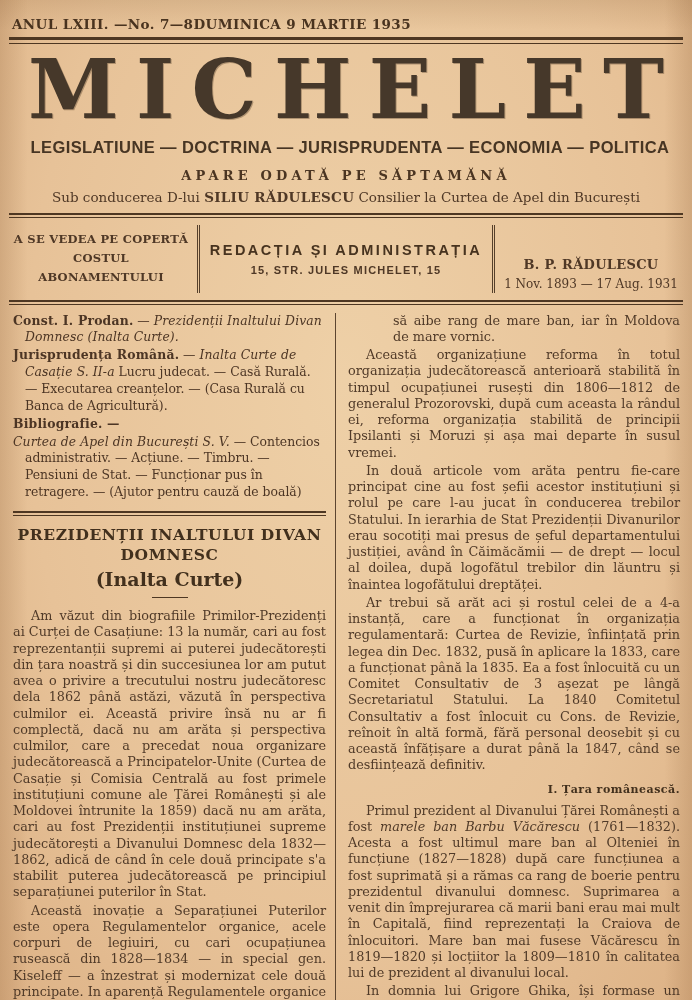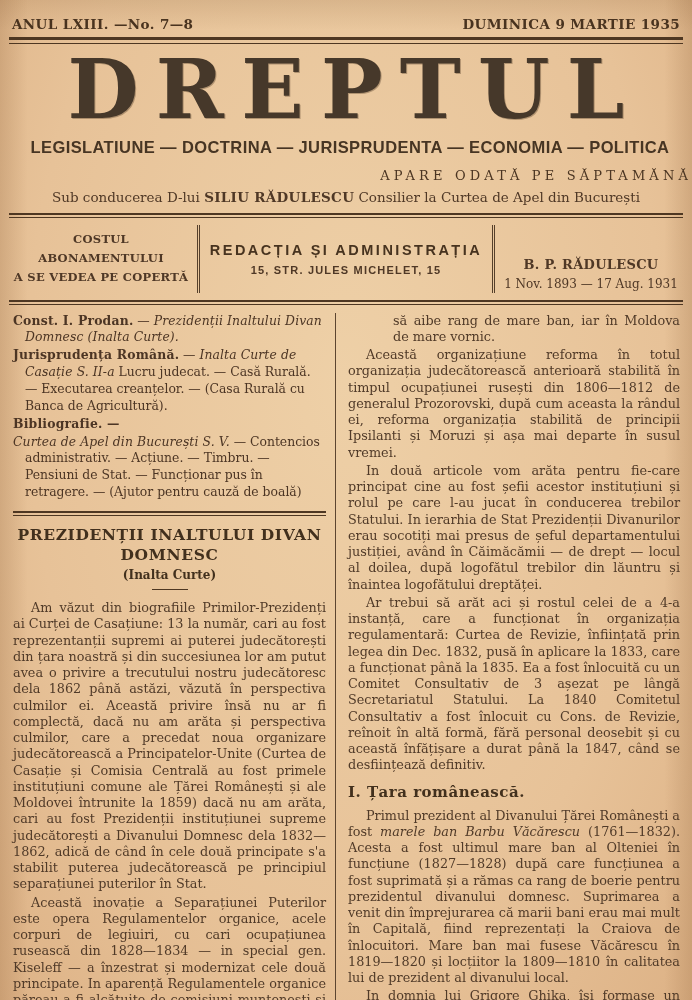--- a/index.html
+++ b/index.html
@@ -8,35 +8,35 @@
     position:relative;width:692px;height:1000px;box-sizing:border-box;
     background:
       linear-gradient(90deg, rgba(135,90,50,.22), rgba(0,0,0,0) 4%, rgba(0,0,0,0) 96%, rgba(135,90,50,.22)),
       linear-gradient(180deg, rgba(120,80,40,.15), rgba(0,0,0,0) 3%),
       radial-gradient(ellipse at 50% 38%, #eed0a7 0%, #e7c298 65%, #ddb286 100%);
     color:#4f3826;
     font-family:"DejaVu Serif", serif;
     overflow:hidden;
   }
   
-  .issue-row{display:flex;justify-content:space-between;padding:16px 12px 5px 12px;
+  .issue-row{display:flex;justify-content:flex-start;padding:16px 12px 5px 12px;
     font-size:13.5px;font-weight:bold;letter-spacing:.4px;color:#49331f;}
   .hrule{margin:0 9px;height:3px;border-top:3px solid #4e3722;border-bottom:1px solid #4e3722;}
   .hrule.thin{border-top-width:2px;height:2px;}
   .masthead{
     text-align:center;font-weight:bold;font-size:82px;line-height:1.0;
     letter-spacing:.21em;padding-left:.21em;margin-top:4px;color:#46382a;
     text-shadow:1px 1px 0 rgba(70,50,30,.35);
     font-family:"DejaVu Serif", serif;
   }
   .subtitle{
     text-align:center;font-family:"Liberation Sans", sans-serif;font-weight:bold;
     font-size:16.5px;letter-spacing:.4px;margin-top:8px;color:#473523;white-space:nowrap;padding-left:8px;
   }
-  .frequency{text-align:right;font-weight:normal;font-size:13px;letter-spacing:.32em;
+  .frequency{text-align:center;font-weight:bold;font-size:13px;letter-spacing:.32em;
     margin-top:11px;color:#4b3522;}
   .management{text-align:center;font-size:13.5px;margin-top:6px;margin-bottom:8px;color:#4f3826;}
   .management b{letter-spacing:.3px;}
   
   .info-band{display:flex;align-items:stretch;padding:7px 10px;margin:0 2px;}
   .info-col{display:flex;flex-direction:column;justify-content:center;text-align:center;}
   .info-left{width:178px;font-weight:bold;font-size:11.5px;line-height:1.65;letter-spacing:.3px;}
   .info-center{flex:1;}
   .info-right{width:178px;font-size:12px;line-height:1.5;}
   .office-title{font-family:"Liberation Sans", sans-serif;font-weight:bold;font-size:14.5px;letter-spacing:2.5px;color:#47331f;}
@@ -49,48 +49,48 @@
   .col-right{flex:1;border-left:1px solid #5c4530;padding-left:12px;padding-right:2px;}
   
   .toc{font-size:12.4px;line-height:1.36;color:#4c3524;}
   .toc-entry{padding-left:12px;text-indent:-12px;margin-bottom:1px;}
   .toc b{letter-spacing:.2px;}
   .toc i{letter-spacing:.1px;}
   .toc-rule{margin:10px 0 0 0;height:2px;border-top:2px solid #4e3722;border-bottom:1px solid #4e3722;}
   
   .art-heading{text-align:center;font-weight:bold;font-size:15.5px;letter-spacing:.6px;
     margin-top:9px;color:#42301d;line-height:1.3;}
-  .art-subheading{text-align:center;font-weight:bold;font-size:12px;margin-top:3px;color:#42301d;}
+  .art-subheading{text-align:center;font-weight:bold;font-size:19px;margin-top:3px;color:#42301d;}
   .heading-dash{width:36px;border-top:1px solid #4e3722;margin:7px auto 10px auto;}
   .para{font-size:12.8px;line-height:1.27;text-align:justify;text-indent:18px;
     margin:0 0 2px 0;color:#503a28;}
-  .section-heading{text-align:left;font-weight:bold;font-size:15px;margin:9px 0 7px 0;
+  .section-heading{text-align:right;font-weight:bold;font-size:11px;margin:9px 0 7px 0;
     letter-spacing:.5px;color:#42301d;}
 </style>
 </head>
 <body>
 
 <div class="page">
 
   <div class="issue-row">
     <span>ANUL LXIII. —No. 7—8</span>
     <span>DUMINICA 9 MARTIE 1935</span>
   </div>
   <div class="hrule"></div>
 
-  <div class="masthead">DREPTUL</div>
+  <div class="masthead">MICHELET</div>
   <div class="subtitle">LEGISLATIUNE — DOCTRINA — JURISPRUDENTA — ECONOMIA — POLITICA</div>
   <div class="frequency">APARE ODATĂ PE SĂPTAMĂNĂ</div>
   <div class="management"><span>Sub conducerea D-lui </span><b>SILIU RĂDULESCU</b><span> Consilier la Curtea de Apel din București</span></div>
   <div class="hrule thin"></div>
 
   <div class="info-band">
     <div class="info-col info-left">
+      <div>A SE VEDEA PE COPERTĂ</div>
       <div>COSTUL ABONAMENTULUI</div>
-      <div>A SE VEDEA PE COPERTĂ</div>
     </div>
     <div class="vsep"></div>
     <div class="info-col info-center">
       <div class="office-title">REDACȚIA ȘI ADMINISTRAȚIA</div>
       <div class="office-address">15, STR. JULES MICHELET, 15</div>
     </div>
     <div class="vsep"></div>
     <div class="info-col info-right">
       <div class="editor-name">B. P. RĂDULESCU</div>
       <div>1 Nov. 1893 — 17 Aug. 1931</div>

